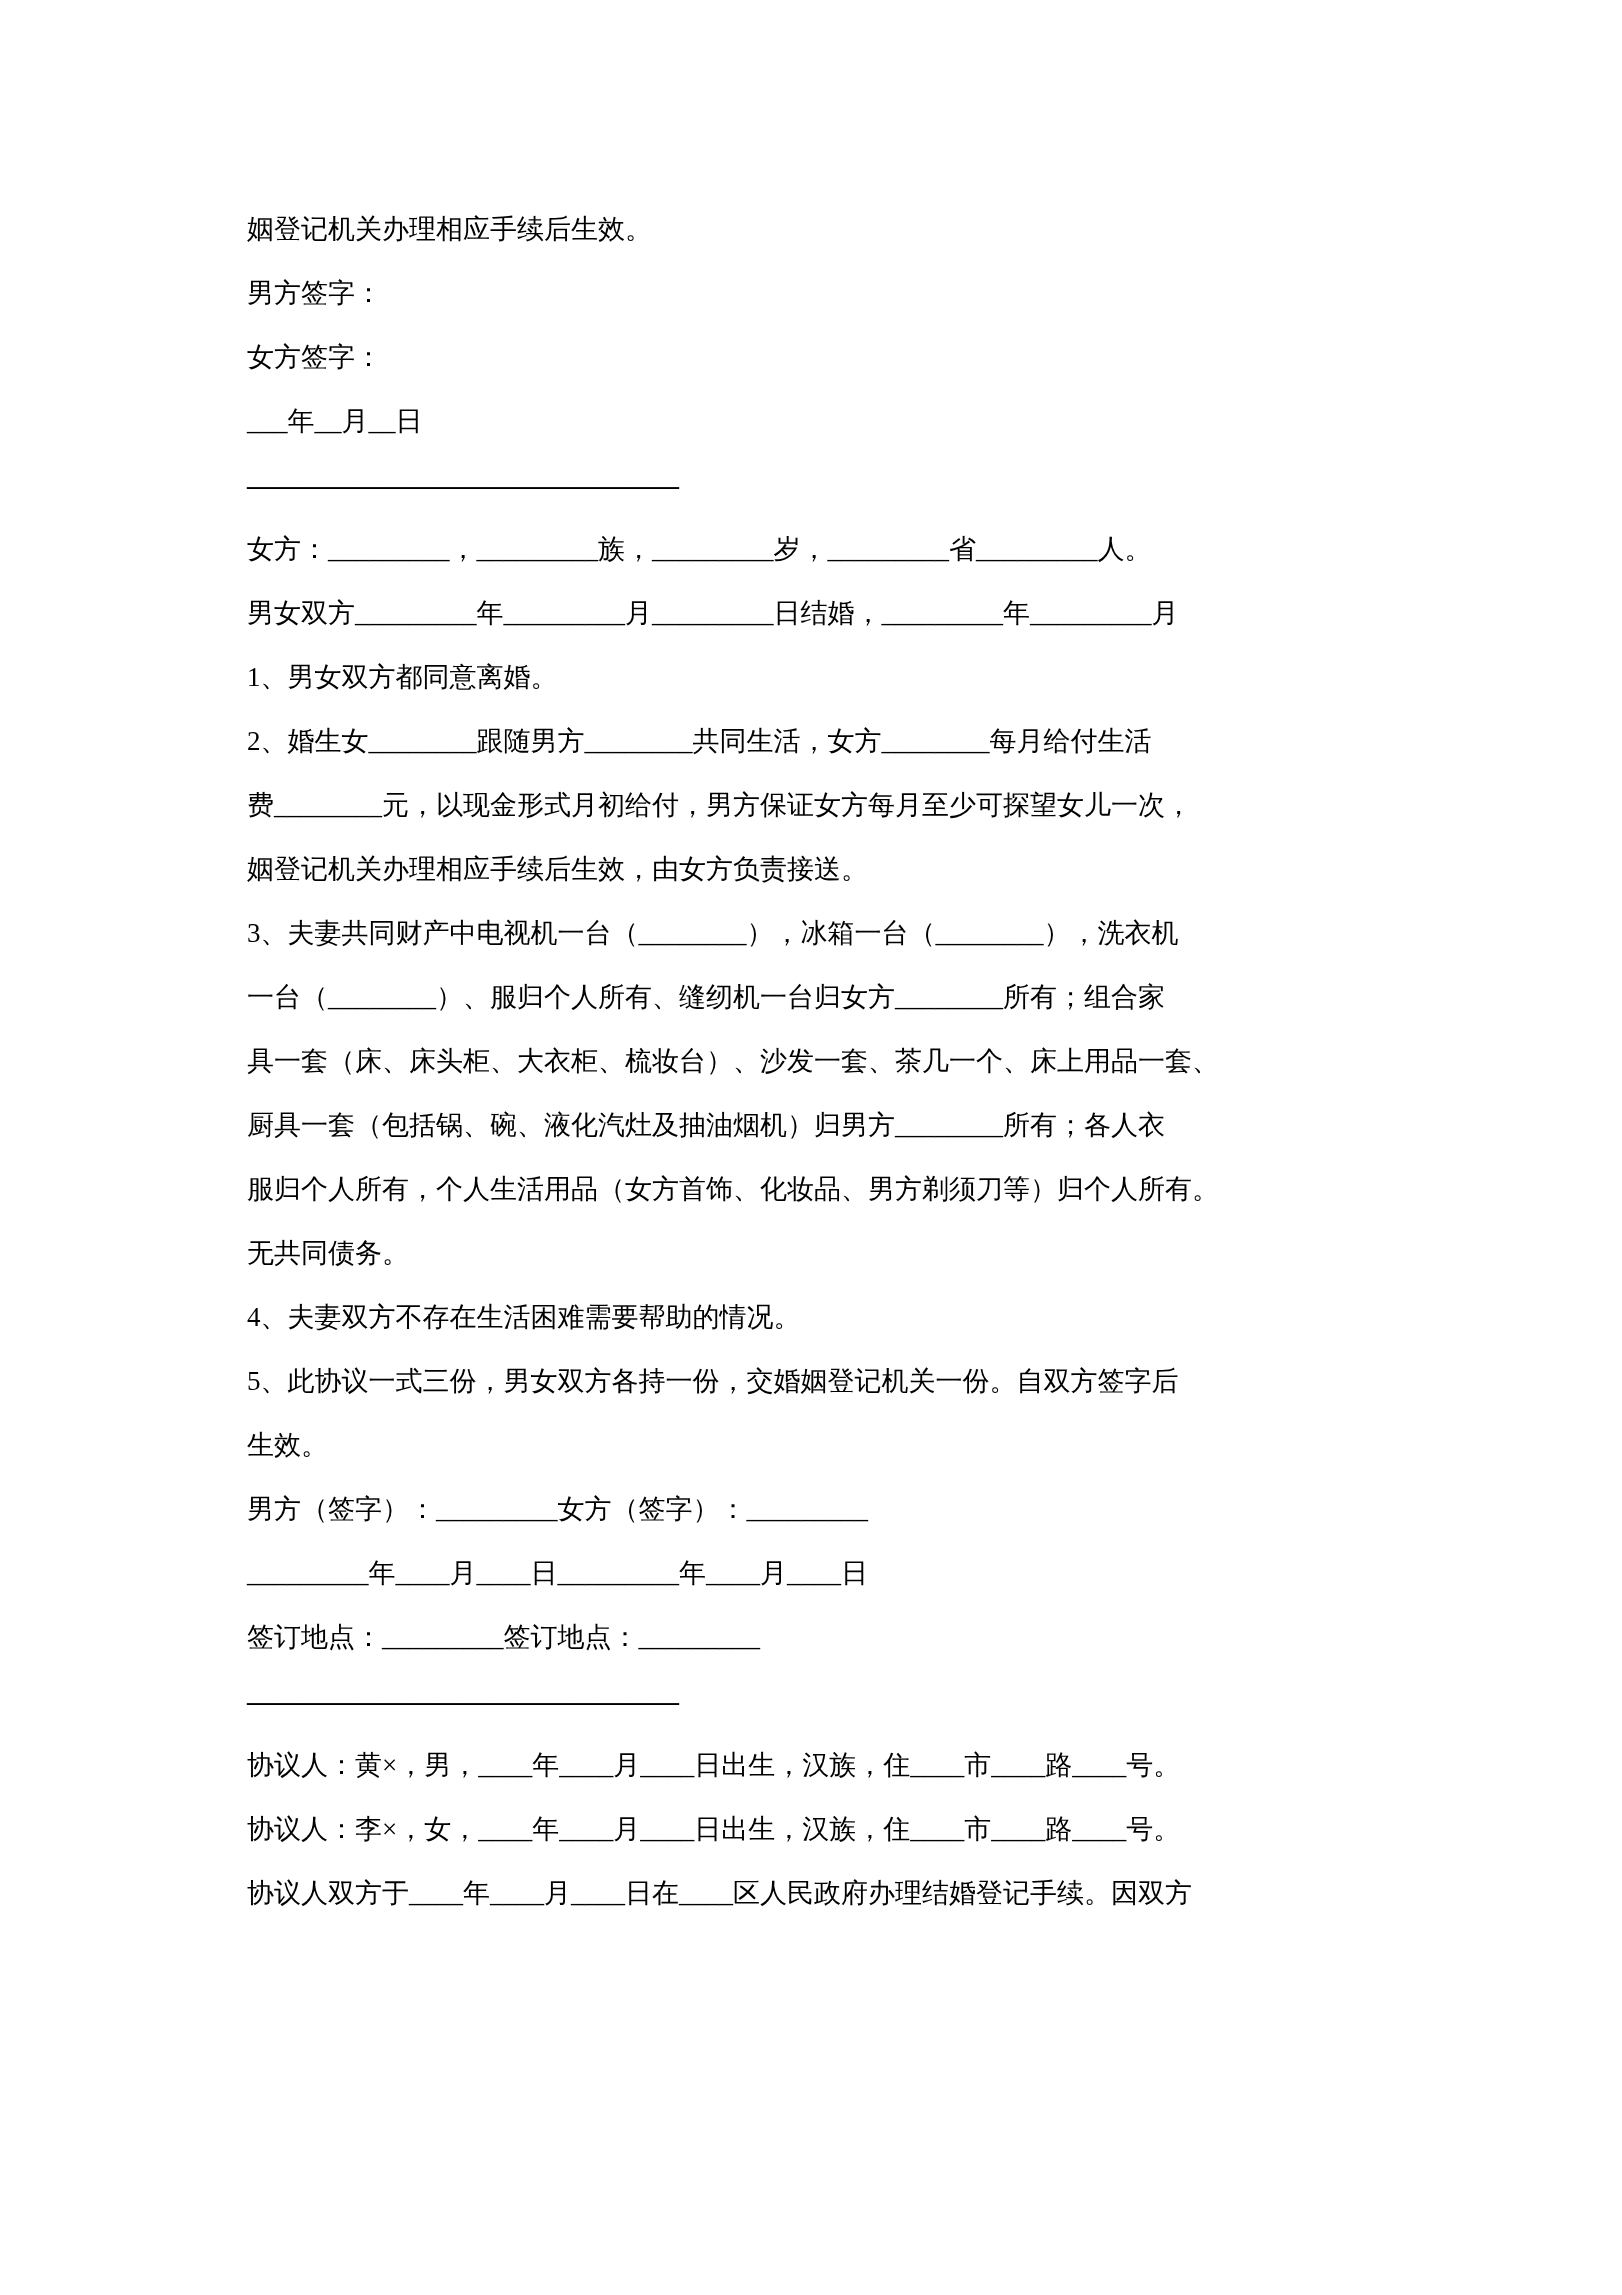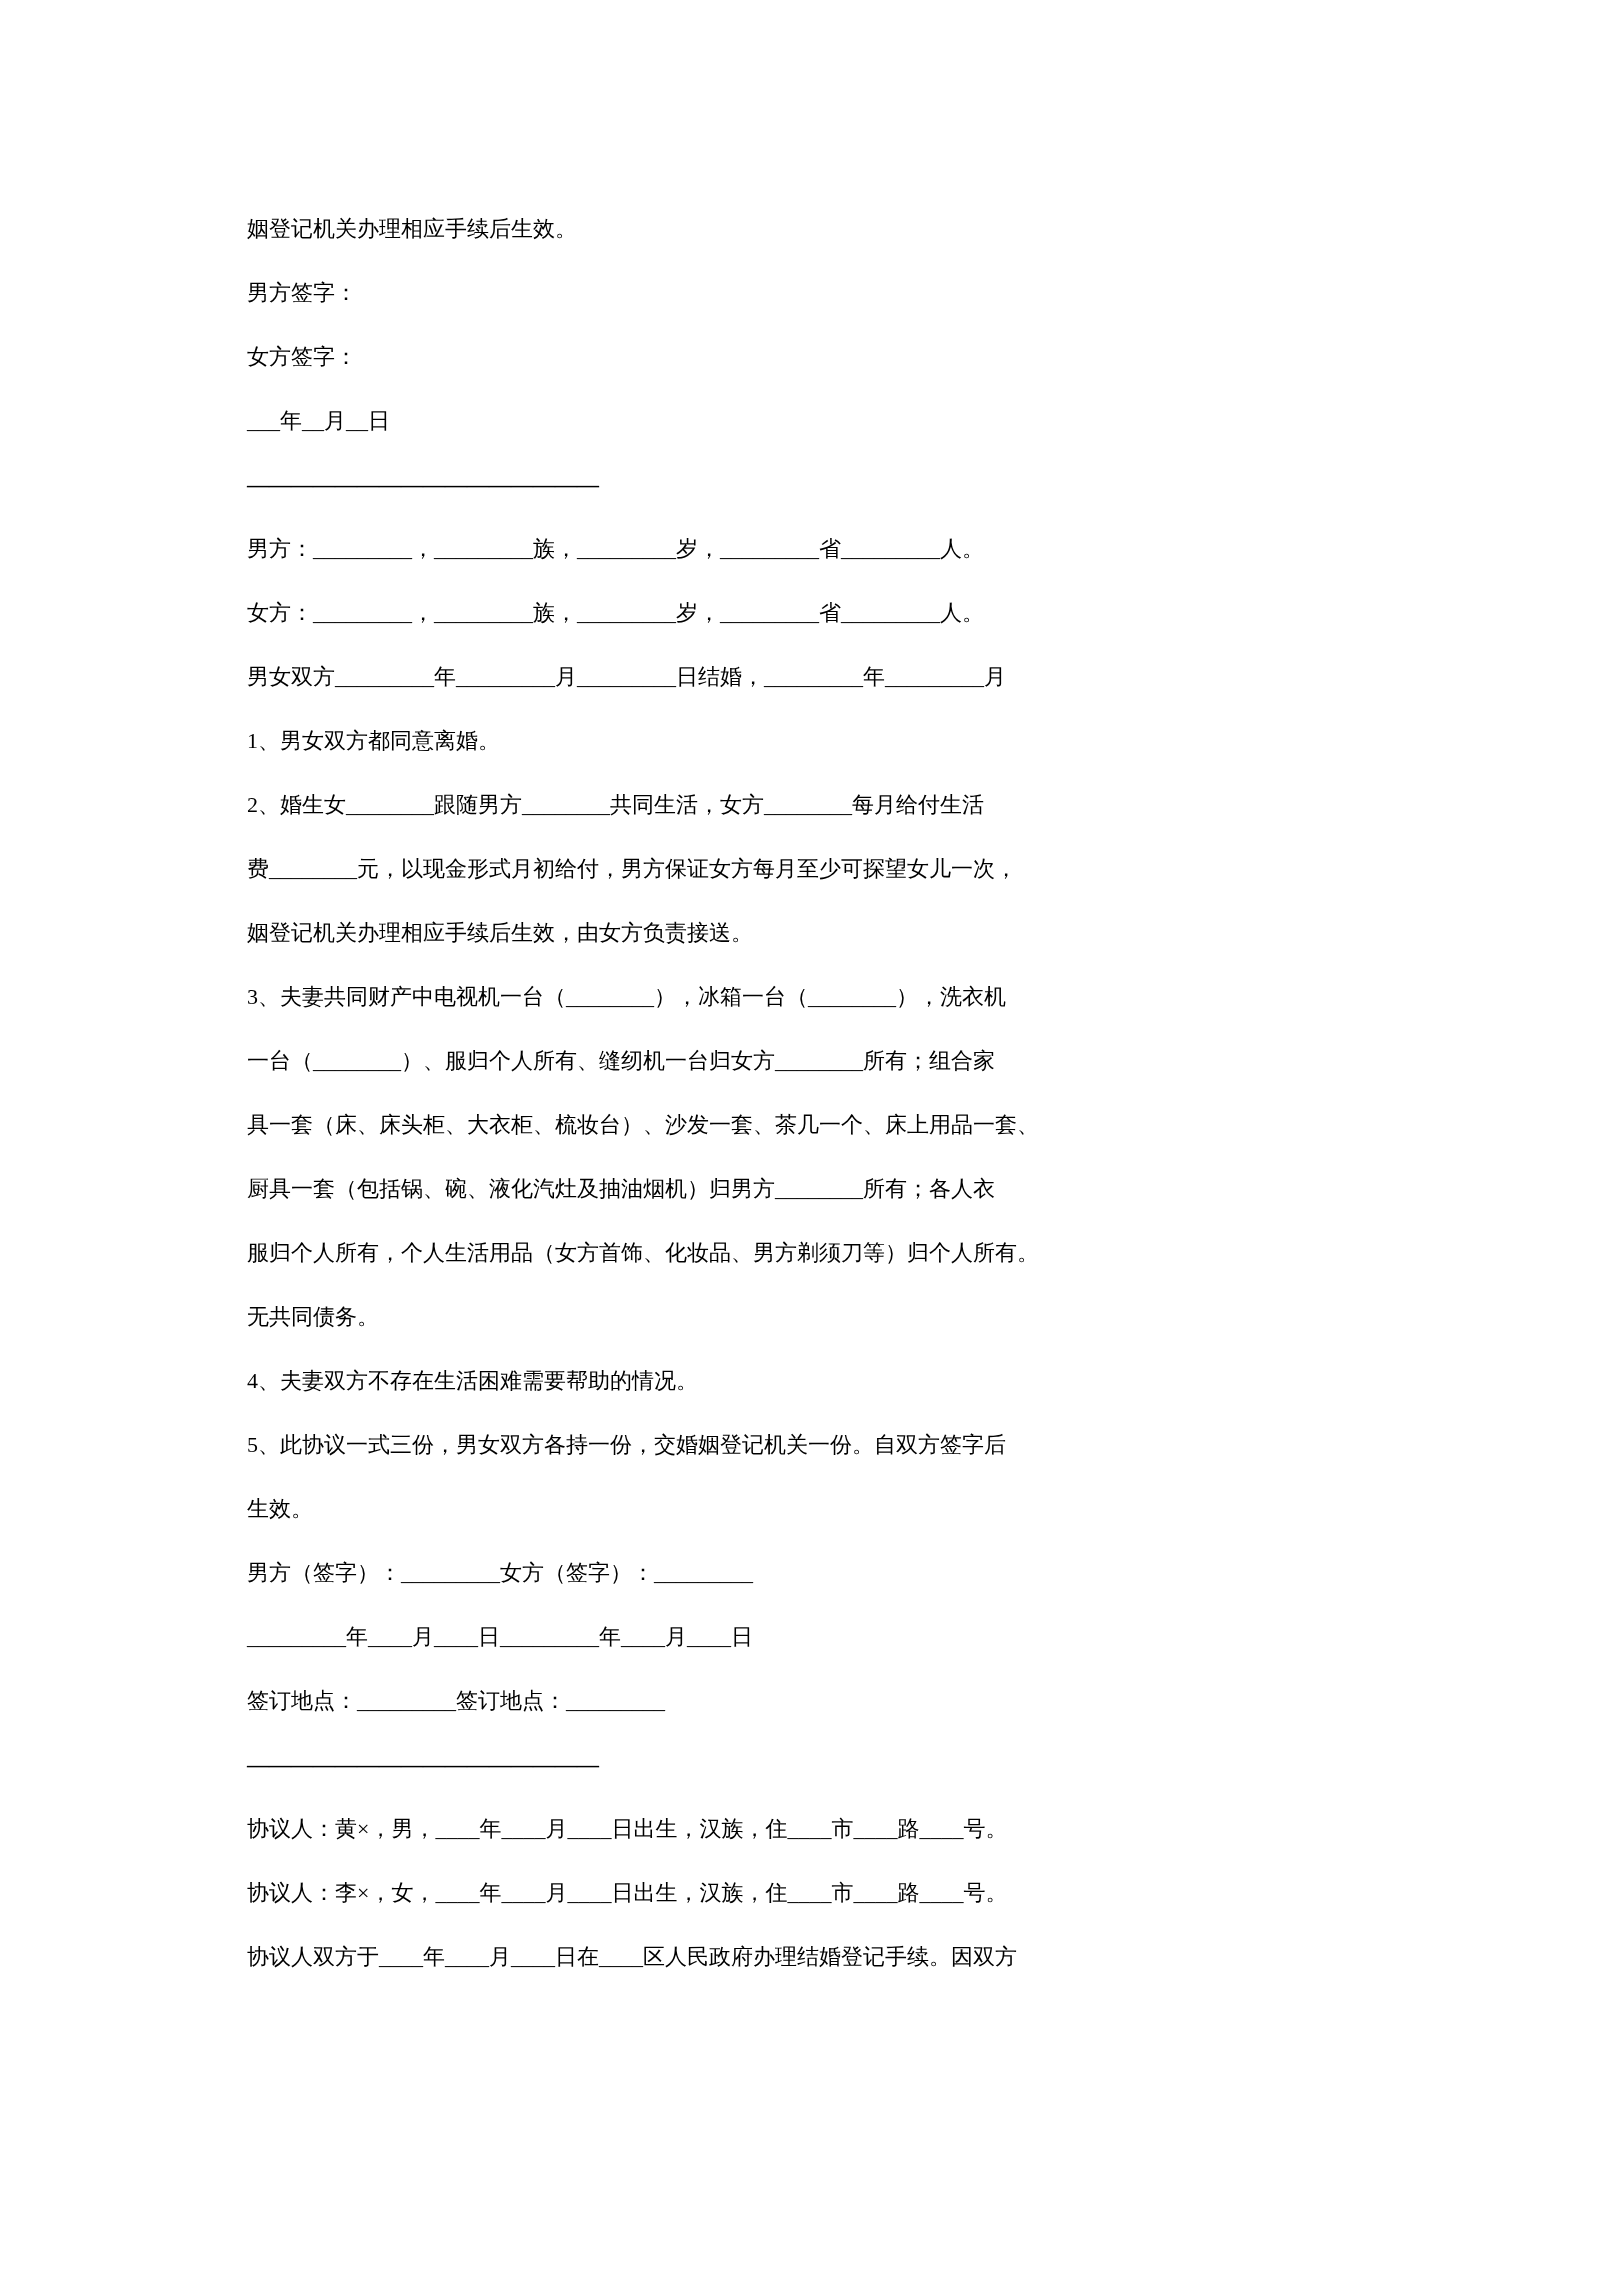--- a/index.html
+++ b/index.html
@@ -17,40 +17,39 @@
   }
   .doc {
     position: absolute;
     left: 247px;
     top: 197px;
     width: 1153px;
   }
   .line {
     height: 64px;
     line-height: 64px;
-    font-size: 22px;
+    font-size: 27px;
     white-space: pre;
     color: #000000;
   }
   .line.separator {
     font-weight: bold;
     letter-spacing: 0;
   }
 </style>
 </head>
 <body>
 
 <div class="page-bg">
   <div class="doc">
       <div class="line">姻登记机关办理相应手续后生效。</div>
       <div class="line">男方签字：</div>
       <div class="line">女方签字：</div>
       <div class="line">___年__月__日</div>
       <div class="line separator">————————————————</div>
-      <div class="line">男方：_________，_________族，_________岁，_________省_________人。</div>
       <div class="line">女方：_________，_________族，_________岁，_________省_________人。</div>
       <div class="line">男女双方_________年_________月_________日结婚，_________年_________月</div>
       <div class="line">1、男女双方都同意离婚。</div>
       <div class="line">2、婚生女________跟随男方________共同生活，女方________每月给付生活</div>
       <div class="line">费________元，以现金形式月初给付，男方保证女方每月至少可探望女儿一次，</div>
       <div class="line">姻登记机关办理相应手续后生效，由女方负责接送。</div>
       <div class="line">3、夫妻共同财产中电视机一台（________），冰箱一台（________），洗衣机</div>
       <div class="line">一台（________）、服归个人所有、缝纫机一台归女方________所有；组合家</div>
       <div class="line">具一套（床、床头柜、大衣柜、梳妆台）、沙发一套、茶几一个、床上用品一套、</div>
       <div class="line">厨具一套（包括锅、碗、液化汽灶及抽油烟机）归男方________所有；各人衣</div>

